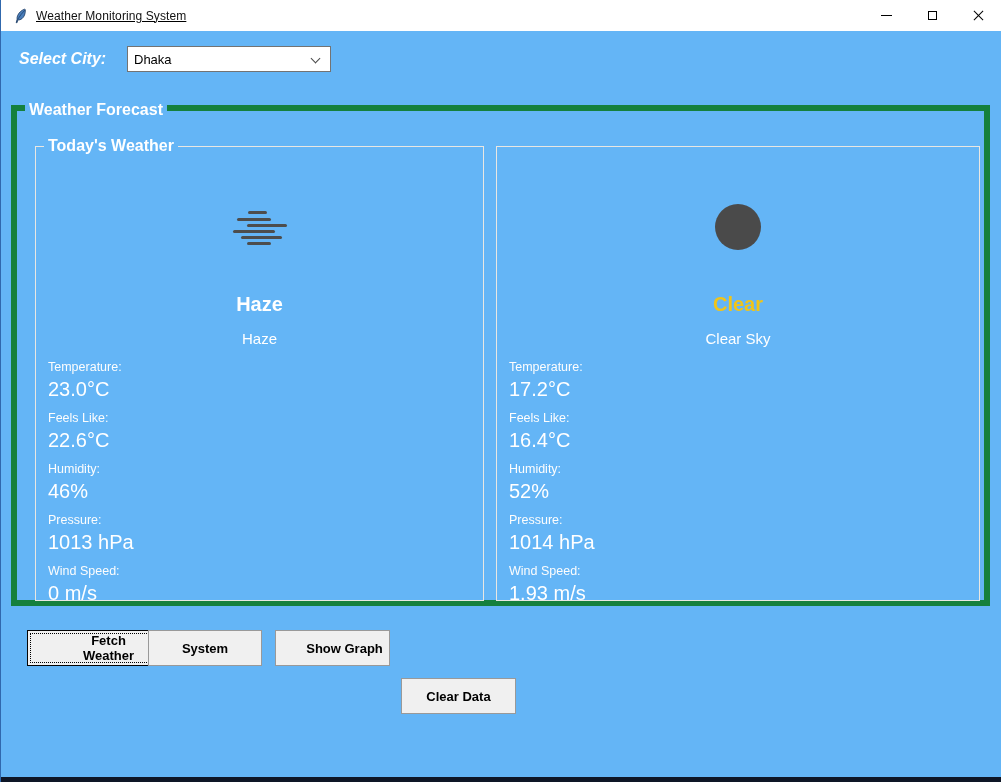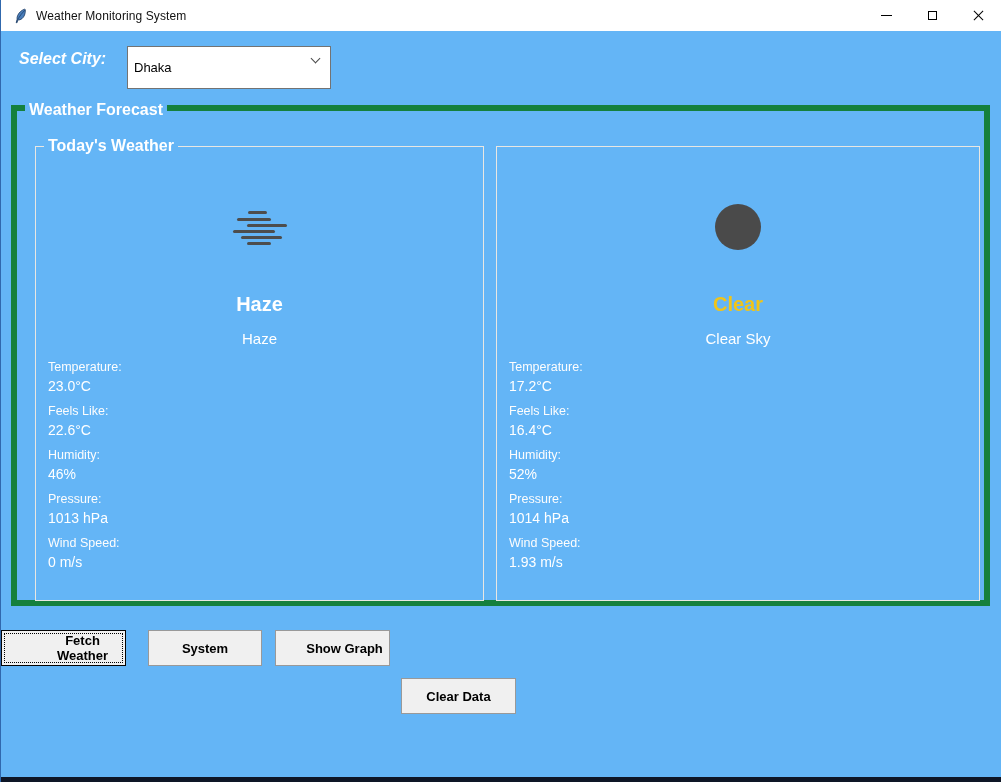--- a/index.html
+++ b/index.html
@@ -6,39 +6,39 @@
   * {box-sizing:border-box;}
   #window {
     position:relative; width:1001px; height:782px;
     background:#64b5f6; overflow:hidden;
     font-family:"Liberation Sans", sans-serif;
     border-left:1px solid #3068ad;
   }
   
   .titlebar {
     position:absolute; left:0; top:0; right:0; height:31px;
-    background:#ffffff; display:flex; align-items:center;
+    background:#ffffff; display:flex; align-items:center;text-decoration:underline;
   }
   .app-icon {margin:0 8px 0 11px; width:16px; height:16px; flex:0 0 auto;}
   .titlebar-text {font-size:12px; color:#111; letter-spacing:.1px;}
   .win-controls {margin-left:auto; display:flex; height:100%;}
   .win-btn {width:46px; height:100%; display:flex; align-items:center; justify-content:center;}
   .glyph-min {width:11px; height:1px; background:#000;}
   .glyph-max {width:9px; height:9px; border:1px solid #000;}
   .glyph-close {position:relative; width:11px; height:11px;}
   .glyph-close::before, .glyph-close::after {
     content:""; position:absolute; left:-1px; top:5px; width:13px; height:1px; background:#000;
   }
   .glyph-close::before {transform:rotate(45deg);}
   .glyph-close::after {transform:rotate(-45deg);}
 
   
   .city-label {position:absolute; left:18px; top:50px; font-size:16px; font-weight:bold; color:#fff;font-style:italic;}
   .combobox {
-    position:absolute; left:126px; top:46px; width:204px; height:43px;
+    position:absolute; left:126px; top:46px; width:204px; height:26px;
     background:#fff; border:1px solid #737373; display:flex; align-items:center;
     padding-left:6px; font-size:13px; color:#000; cursor:default;
   }
   .combo-arrow {
     position:absolute; right:11px; top:8px; width:7px; height:7px;
     border-right:1.4px solid #4a4a4a; border-bottom:1.4px solid #4a4a4a;
     transform:rotate(45deg);
   }
 
   
@@ -70,30 +70,30 @@
   .cond-main {
     position:absolute; left:0; right:0; top:146px; text-align:center;
     font-size:20px; font-weight:bold; color:#fff;
   }
   .cond-desc {
     position:absolute; left:0; right:0; top:183px; text-align:center;
     font-size:15px; color:#fff;
   }
   .details {position:absolute; left:12px; top:209px; width:220px;}
   .detail-label {font-size:12.5px; color:#fdfdfd; margin:4px 0 4px 0;}
-  .detail-value {font-size:14px; color:#fff; margin:0 0 10px 0;}
+  .detail-value {font-size:20px; color:#fff; margin:0 0 10px 0;}
 
   
   .btn {
     position:absolute; top:630px; height:36px; background:#f0f0f0;
     border:1px solid #999999; display:flex; align-items:center; justify-content:center;
     font-family:"Liberation Sans", sans-serif; font-size:13px; font-weight:bold; color:#000;
     cursor:default; padding:0;
   }
-  .btn-fetch {left:0;  width:125px; border-color:#050505; outline:1px dotted #000; outline-offset:-4px;padding-left:38px;}
+  .btn-fetch {left:26px;  width:125px; border-color:#050505; outline:1px dotted #000; outline-offset:-4px;padding-left:38px;}
   .btn-refresh {left:147px; width:114px;}
   .btn-graph {left:274px; width:115px;padding-left:24px;}
   .btn-clear {left:400px; width:115px;margin-top:48px;}
 
   
   .status-text {position:absolute; left:12px; top:686px; font-size:15px; color:#fff;}
   .bottom-strip {position:absolute; left:0; right:0; bottom:0; height:5px; background:#0e1626;}
 </style>
 </head>
 <body>

